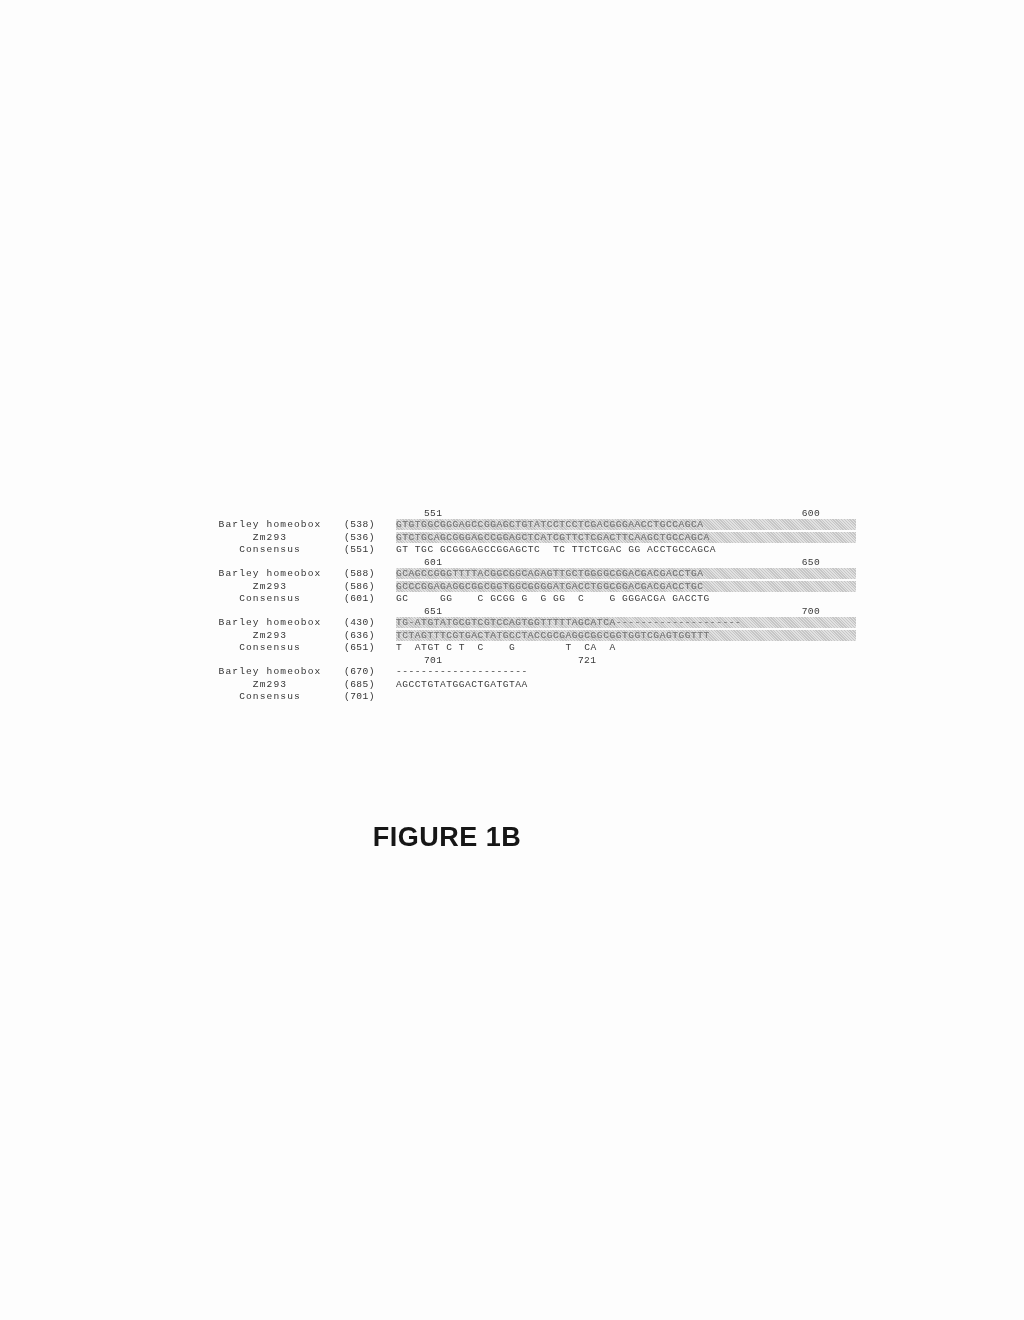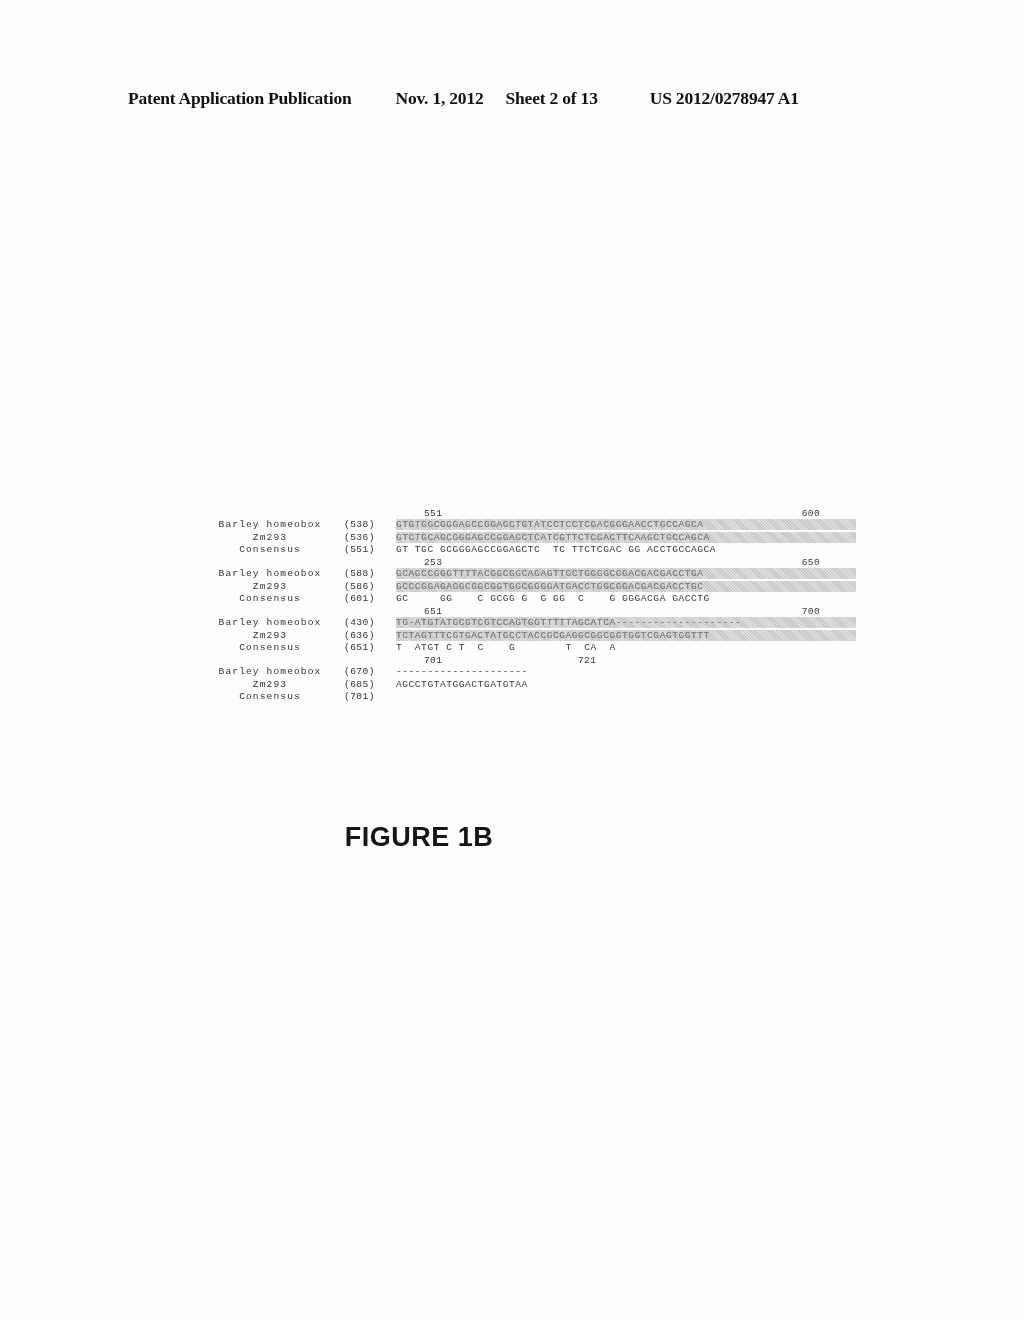--- a/index.html
+++ b/index.html
@@ -137,33 +137,28 @@
     position: absolute;
     top: 822px;
     left: 0;
     width: 838px;
     text-align: center;
     font-family: "Liberation Sans", "DejaVu Sans", sans-serif;
     font-weight: bold;
     font-size: 27px;
     letter-spacing: 0.5px;
     color: #161616;
+    padding-left: 28px;
   }
 </style>
 </head>
 <body>
 
 <div class="page">
 
-  <div class="pub-header">
-    <span class="hdr-pub">Patent Application Publication</span>
-    <span class="hdr-date">Nov. 1, 2012</span>
-    <span class="hdr-sheet">Sheet 2 of 13</span>
-    <span class="hdr-number">US 2012/0278947 A1</span>
-  </div>
 
   <div class="figure-area">
     <div class="aln" id="alignment-root">
         <div class="aln-block">
           <div class="ruler right-edge">
             <span class="tick-left">551</span>
             <span class="tick-right">600</span>
           </div>
           <div class="aln-row">
             <span class="row-name">Barley homeobox</span>
@@ -176,21 +171,21 @@
             <span class="row-seq seq-shaded">GTCTGCAGCGGGAGCCGGAGCTCATCGTTCTCGACTTCAAGCTGCCAGCA</span>
           </div>
           <div class="aln-row">
             <span class="row-name">Consensus</span>
             <span class="row-pos">(551)</span>
             <span class="row-seq seq-plain">GT TGC GCGGGAGCCGGAGCTC  TC TTCTCGAC GG ACCTGCCAGCA</span>
           </div>
         </div>
         <div class="aln-block">
           <div class="ruler right-edge">
-            <span class="tick-left">253</span>
+            <span class="tick-left">601</span>
             <span class="tick-right">650</span>
           </div>
           <div class="aln-row">
             <span class="row-name">Barley homeobox</span>
             <span class="row-pos">(588)</span>
             <span class="row-seq seq-shaded">GCAGCCGGGTTTTACGGCGGCAGAGTTGCTGGGGCGGACGACGACCTGA</span>
           </div>
           <div class="aln-row">
             <span class="row-name">Zm293</span>
             <span class="row-pos">(586)</span>

